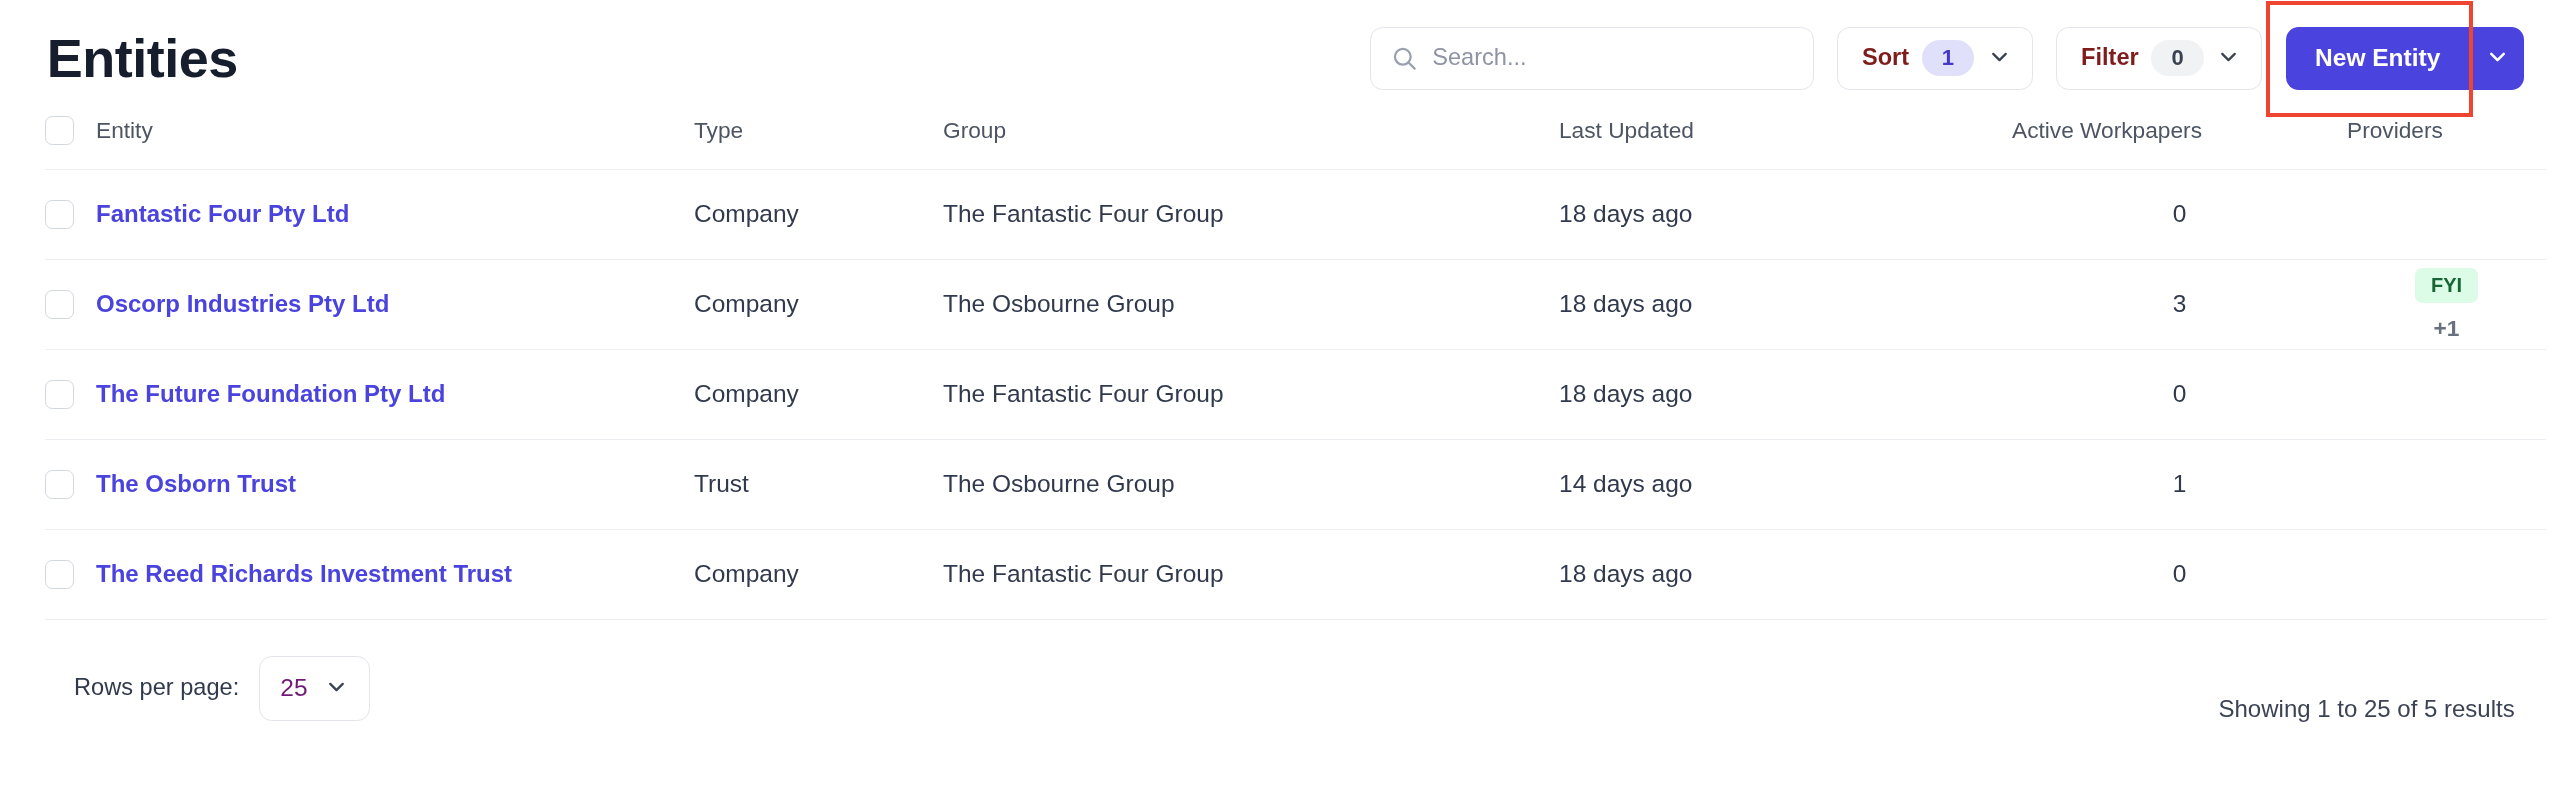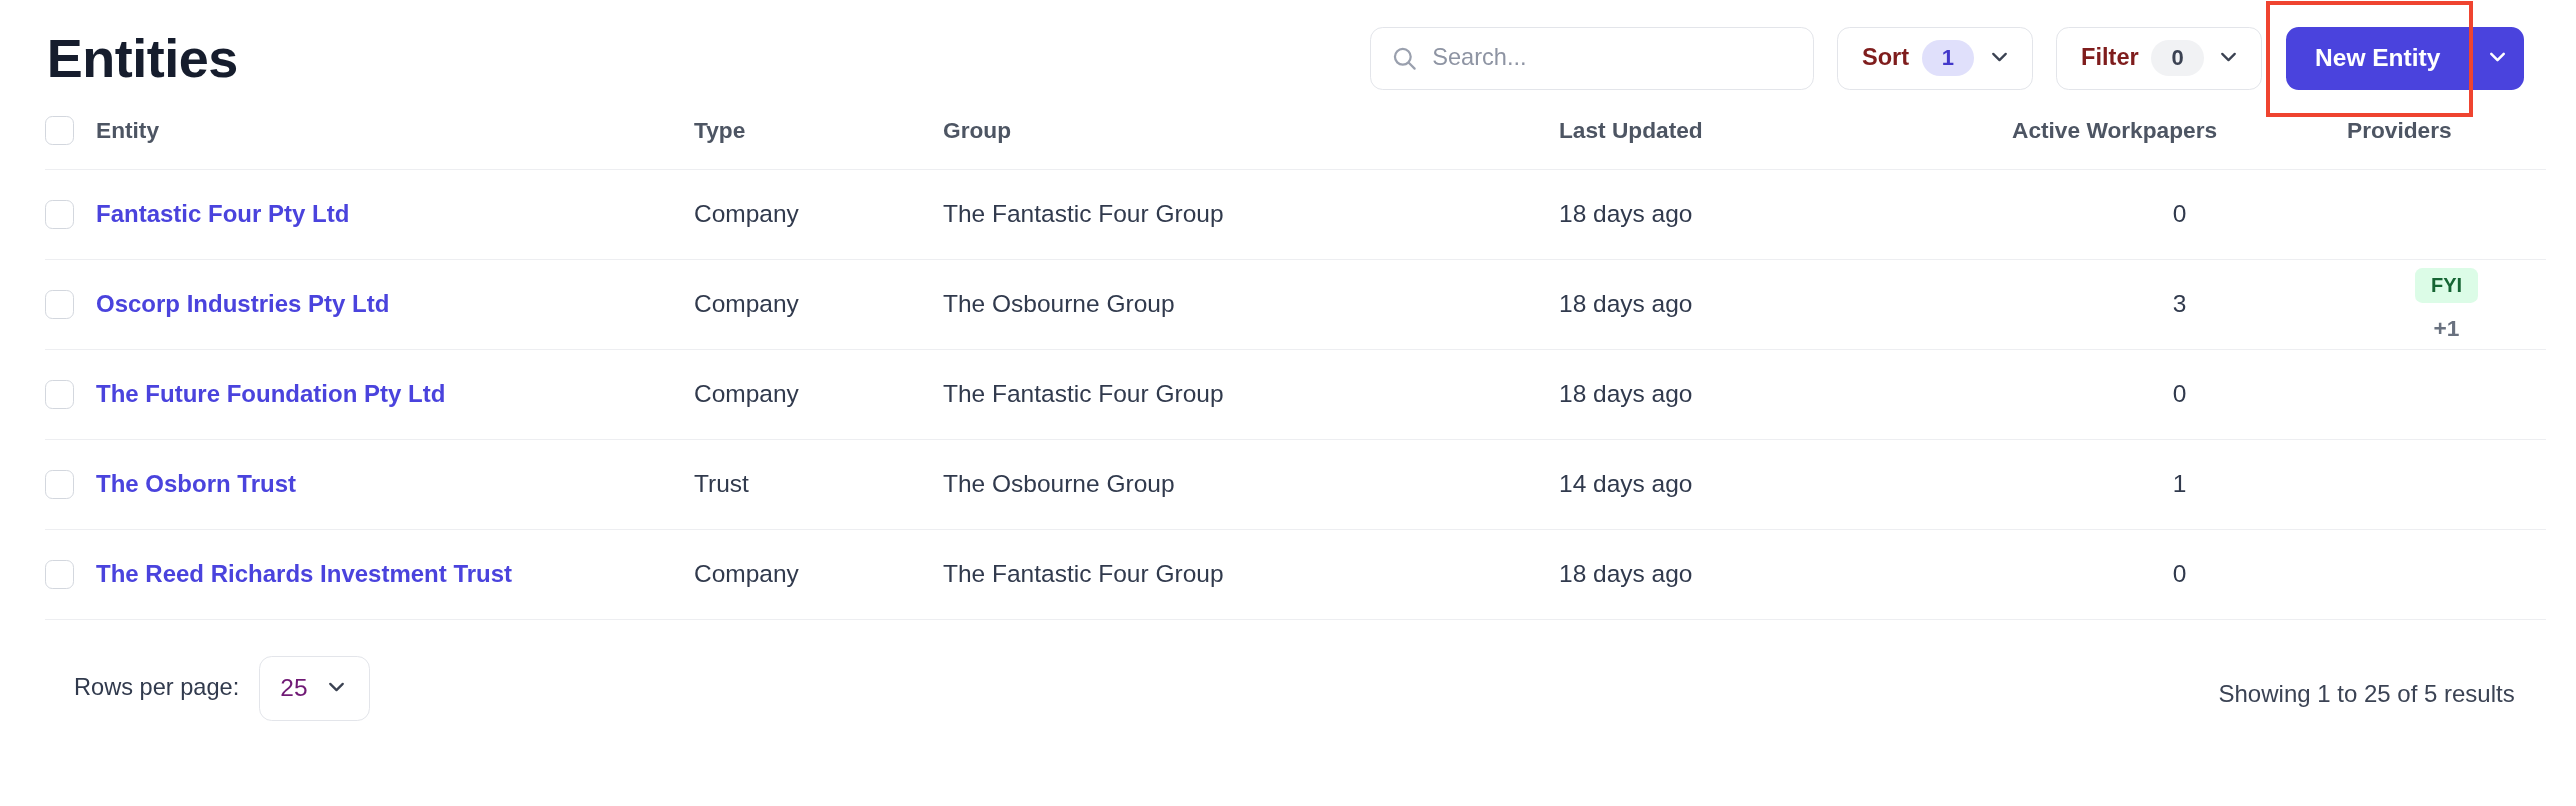--- a/index.html
+++ b/index.html
@@ -161,21 +161,21 @@
 
   
   .table {
     width: 100%;
     border-collapse: collapse;
     table-layout: fixed;
   }
   .table th {
     text-align: left;
     font-size: 22.7px;
-    font-weight: bold;
+    font-weight: normal;
     color: #4d5563;
     padding: 0 0 23.6px 0;
     border-bottom: 1.8px solid #edeef1;
     vertical-align: middle;
   }
   .table td {
     font-size: 24.5px;
     color: #313a4d;
     padding: 0;
     height: 89px;
@@ -229,21 +229,21 @@
   .provider-more {
     font-size: 22.7px;
     font-weight: 600;
     color: #69717f;
     line-height: 1;
   }
 
   
   .footer {
     display: flex;
-    align-items: center;
+    align-items: flex-end;
     justify-content: space-between;
     padding: 36px 0 0 0;
   }
   .rows-per-page {
     display: flex;
     align-items: center;
     gap: 20px;
     padding-left: 29px;
   }
   .rpp-label {

